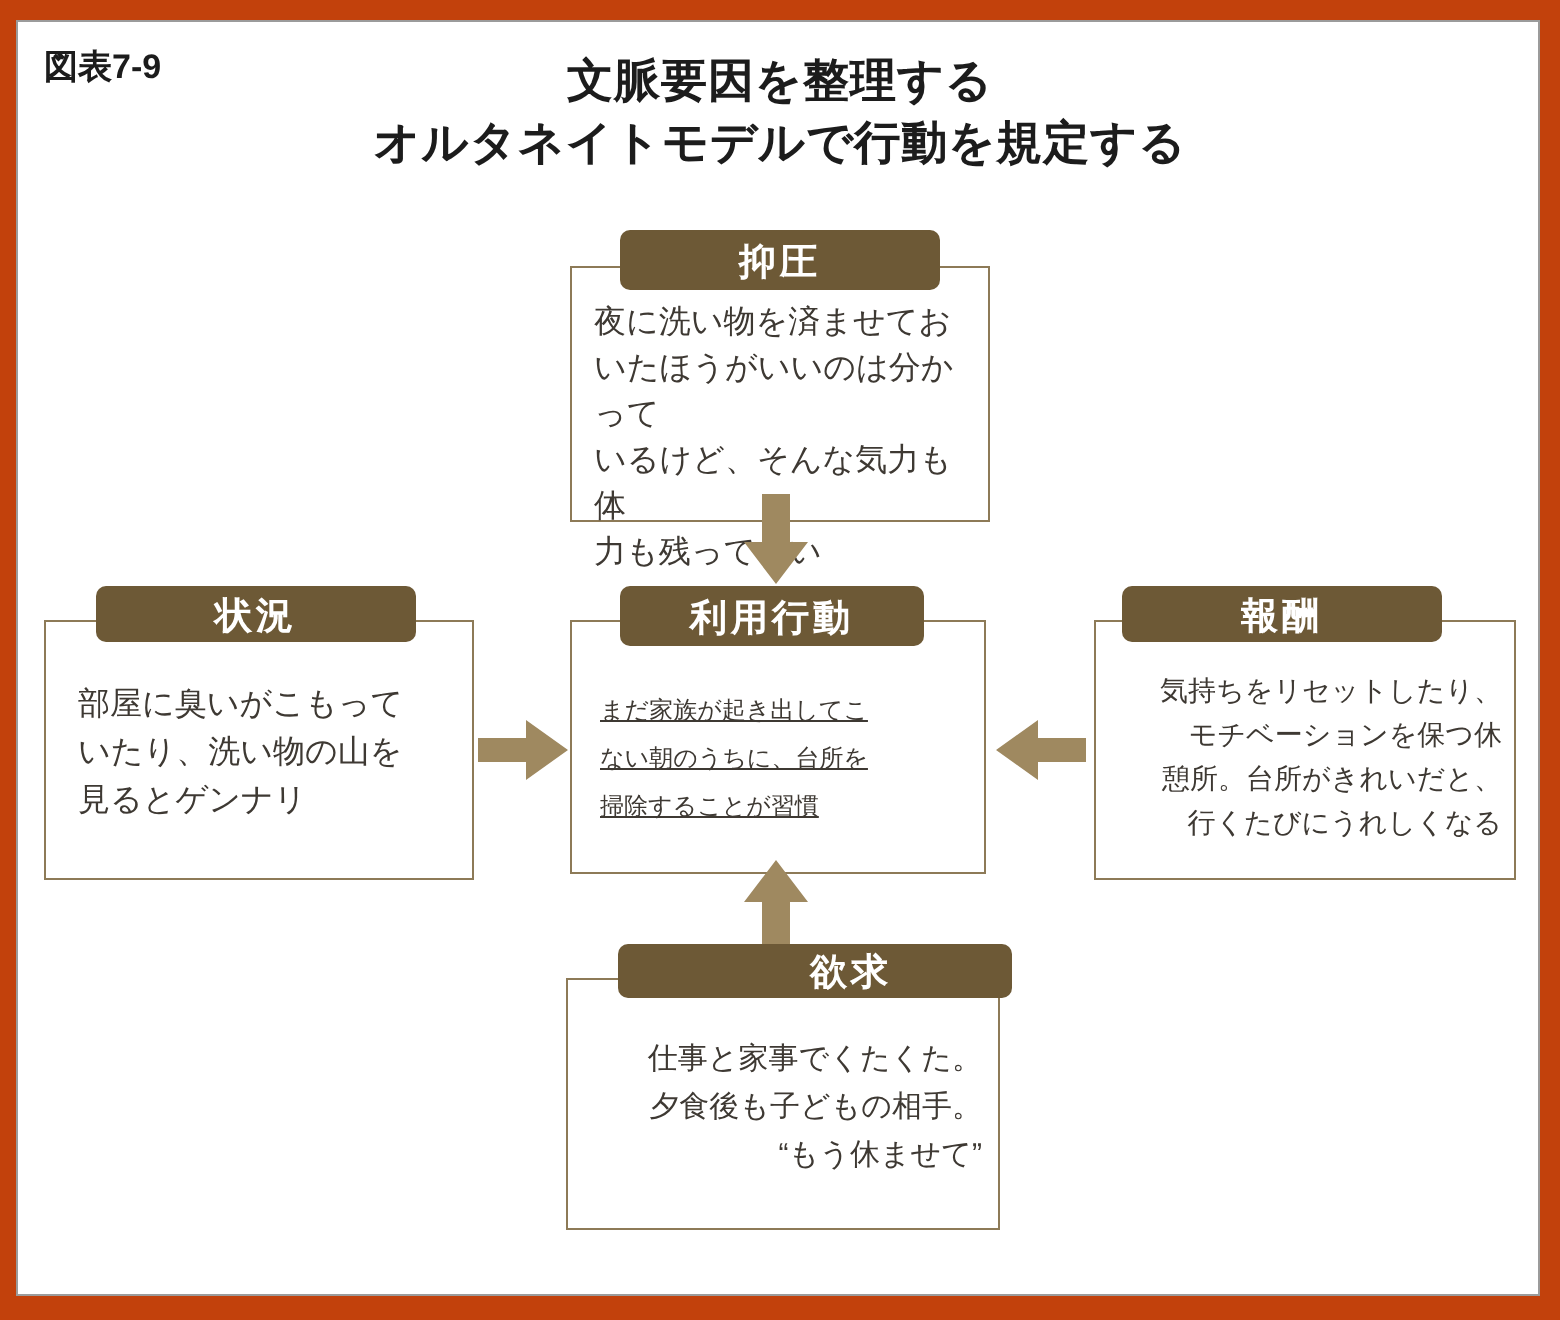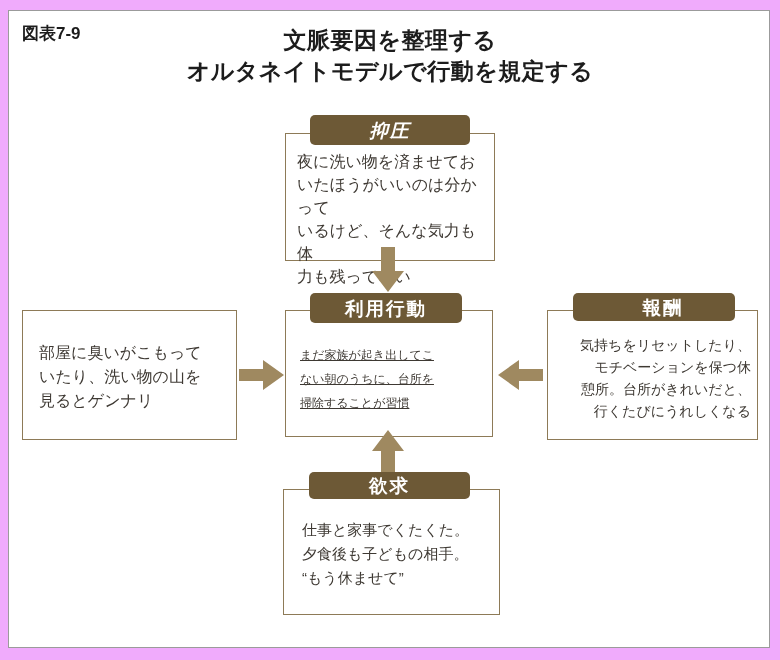--- a/index.html
+++ b/index.html
@@ -5,21 +5,21 @@
   html, body {
     margin: 0;
     padding: 0;
     background: #ffffff;
     font-family: "Liberation Sans", "DejaVu Sans", sans-serif;
   }
   .page {
     position: relative;
     width: 780px;
     height: 660px;
-    background: #f0abfc;
+    background: #c2410c;
     overflow: hidden;
   }
   .frame {
     position: absolute;
     left: 8px; top: 10px;
     width: 762px; height: 638px;
     border: 1.5px solid #9b9b9b;
     background: #ffffff;
     box-sizing: border-box;
   }
@@ -67,37 +67,37 @@
     justify-content: center;
     z-index: 2;
   }
   .arrow {
     position: absolute;
     z-index: 3;
   }
   
   .box-suppression { left: 285px; top: 133px; width: 210px; height: 128px; }
   .box-suppression .box-body { padding: 16px 10px 0 11px; font-size: 16px; line-height: 23px; }
-  .hdr-suppression { left: 310px; top: 115px; width: 160px; height: 30px; font-style: italic; }
+  .hdr-suppression { left: 310px; top: 115px; width: 160px; height: 30px; }
 
   .box-situation { left: 22px; top: 310px; width: 215px; height: 130px; }
   .box-situation .box-body { padding: 30px 10px 0 16px; font-size: 16px; line-height: 24px; }
   .hdr-situation { left: 48px; top: 293px; width: 160px; height: 28px; }
 
   .box-behavior { left: 285px; top: 310px; width: 208px; height: 127px; }
   .box-behavior .box-body { padding: 32px 8px 0 14px; font-size: 12px; line-height: 24px; text-decoration: underline; }
   .hdr-behavior { left: 310px; top: 293px; width: 152px; height: 30px; }
 
   .box-reward { left: 547px; top: 310px; width: 211px; height: 130px; }
   .box-reward .box-body { padding: 23px 6px 0 14px; font-size: 14px; line-height: 22px; text-align: right; }
-  .hdr-reward { left: 573px; top: 293px; width: 144px; height: 28px; padding-left: 18px; }
+  .hdr-reward { left: 561px; top: 293px; width: 160px; height: 28px; }
 
-  .box-desire { left: 283px; top: 489px; width: 217px; height: 126px; }
+  .box-desire { left: 283px; top: 489px; width: 217px; height: 126px; text-align: right; }
   .box-desire .box-body { padding: 28px 8px 0 18px; font-size: 15px; line-height: 24px; }
-  .hdr-desire { left: 309px; top: 472px; width: 161px; height: 27px; }
+  .hdr-desire { left: 309px; top: 472px; width: 161px; height: 27px; padding-left: 36px; }
 
   .arrow-down  { left: 368px; top: 247px; }
   .arrow-up    { left: 368px; top: 430px; }
   .arrow-right { left: 239px; top: 357px; }
   .arrow-left  { left: 497px; top: 357px; }
 </style>
 </head>
 <body>
 
 <div class="page">
@@ -116,20 +116,21 @@
 いるけど、そんな気力も体
 力も残ってない</div>
   </div>
   <div class="header-tab hdr-suppression">抑圧</div>
 
   <div class="content-box box-situation">
     <div class="box-body">部屋に臭いがこもって
 いたり、洗い物の山を
 見るとゲンナリ</div>
   </div>
+  <div class="header-tab hdr-situation">状況</div>
 
   <div class="content-box box-behavior">
     <div class="box-body">まだ家族が起き出してこ
 ない朝のうちに、台所を
 掃除することが習慣</div>
   </div>
   <div class="header-tab hdr-behavior">利用行動</div>
 
   <div class="content-box box-reward">
     <div class="box-body">気持ちをリセットしたり、

